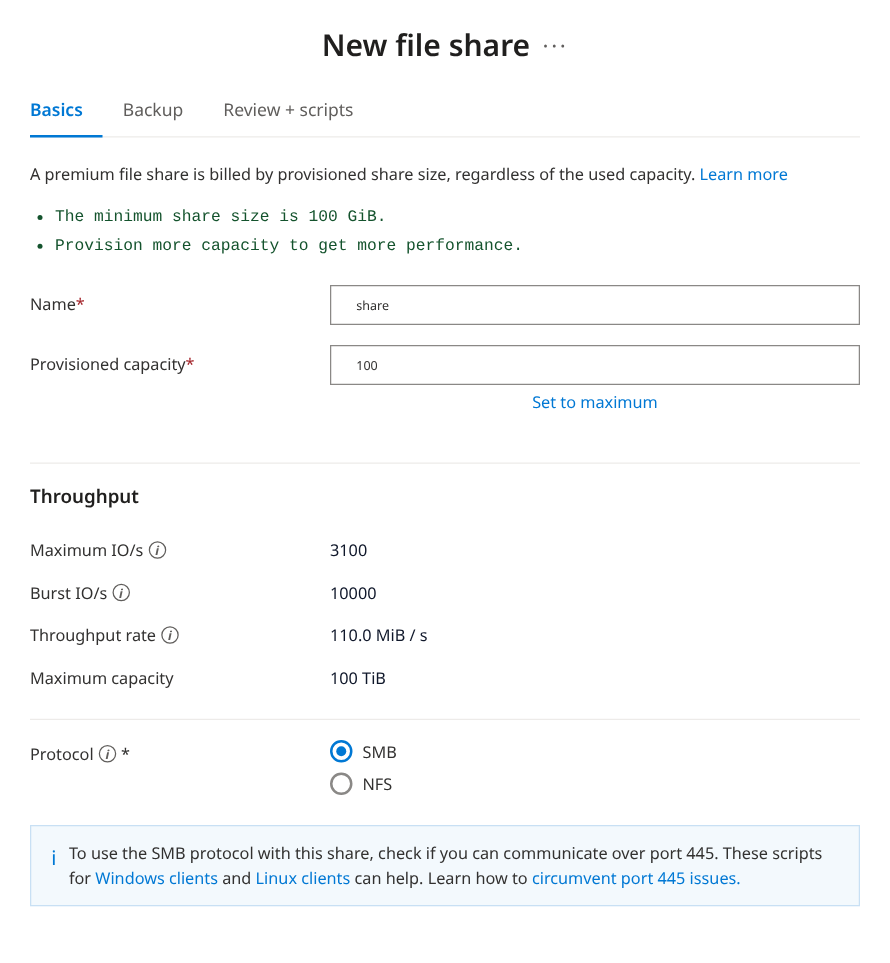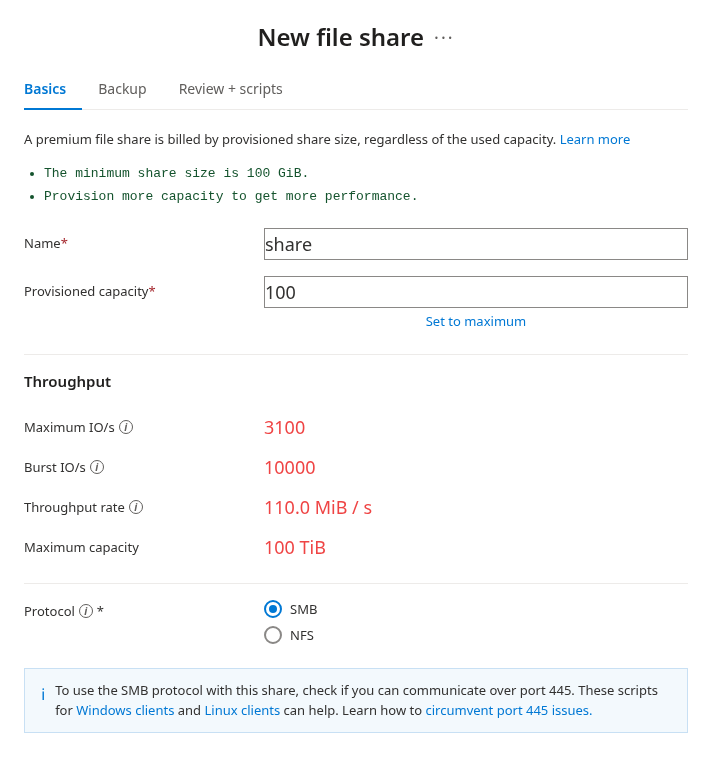--- a/index.html
+++ b/index.html
@@ -76,21 +76,21 @@
     }
 
     .bullet-list li {
       font-size: 13px;
       color: #14532d;
       line-height: 1.8;
       font-family: Liberation Mono, monospace;
     }
 
     .form-section {
-      margin-bottom: 24px;
+      margin-bottom: 40px;
     }
 
     .form-row {
       display: flex;
       align-items: flex-start;
       margin-bottom: 16px;
     }
 
     .form-label {
       width: 240px;
@@ -105,22 +105,22 @@
     }
 
     .form-input-wrap {
       flex: 1;
     }
 
     .form-input {
       width: 100%;
       height: 32px;
       border: 1px solid #8a8886;
-      padding: 4px 0;
-      font-size: 18px;
+      padding: 4px 20px;
+      font-size: 10px;
       color: #323130;
       outline: none;
       font-family: inherit;
     }
 
     .set-max-link {
       color: #0078d4;
       font-size: 13px;
       text-decoration: none;
       cursor: pointer;
@@ -163,22 +163,22 @@
       border: 1.5px solid #605e5c;
       border-radius: 50%;
       font-size: 10px;
       color: #605e5c;
       cursor: pointer;
       font-style: italic;
       font-weight: bold;
     }
 
     .perf-value {
-      font-size: 18px;
-      color: #ef4444;
+      font-size: 13px;
+      color: #0f172a;
     }
 
     .protocol-section {
       margin-top: 8px;
     }
 
     .radio-row {
       display: flex;
       align-items: flex-start;
       margin-bottom: 4px;

